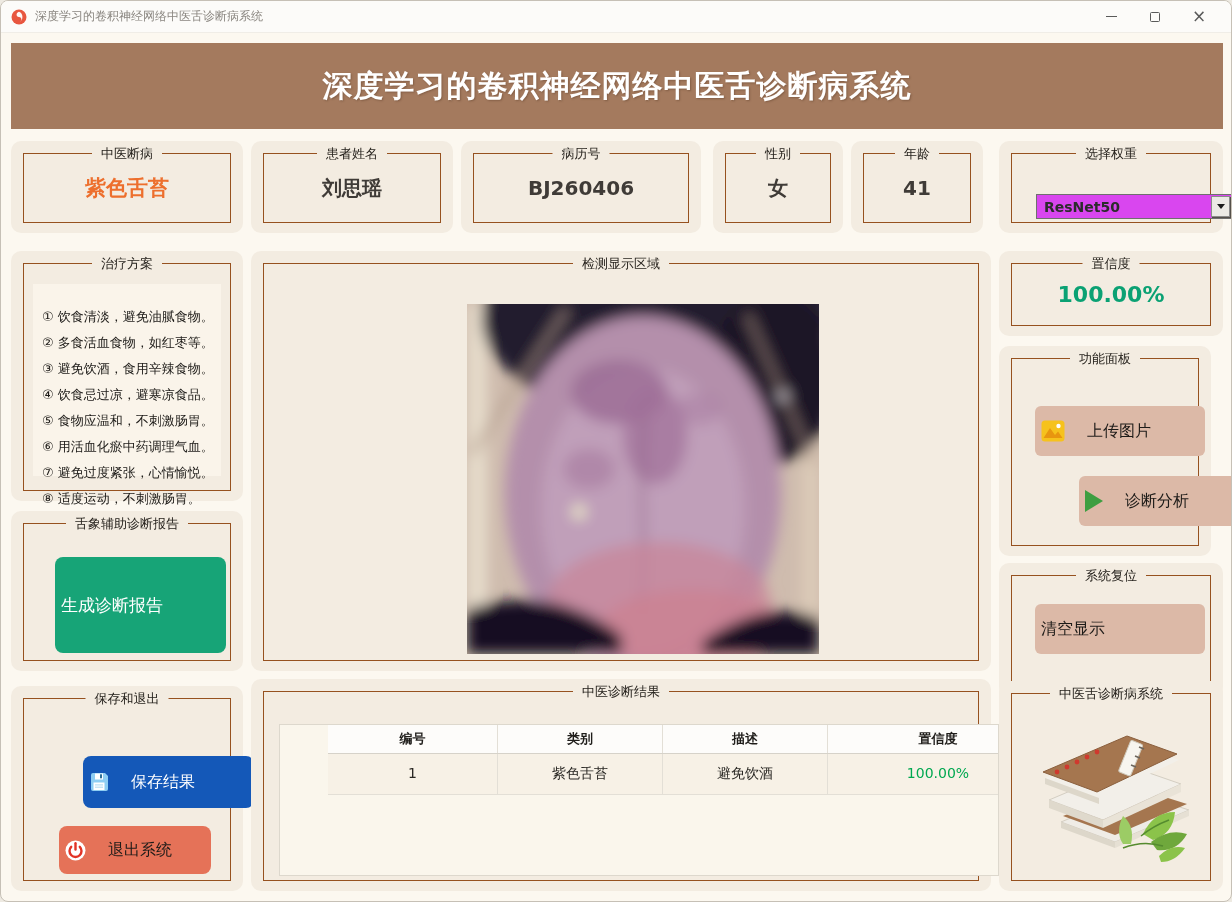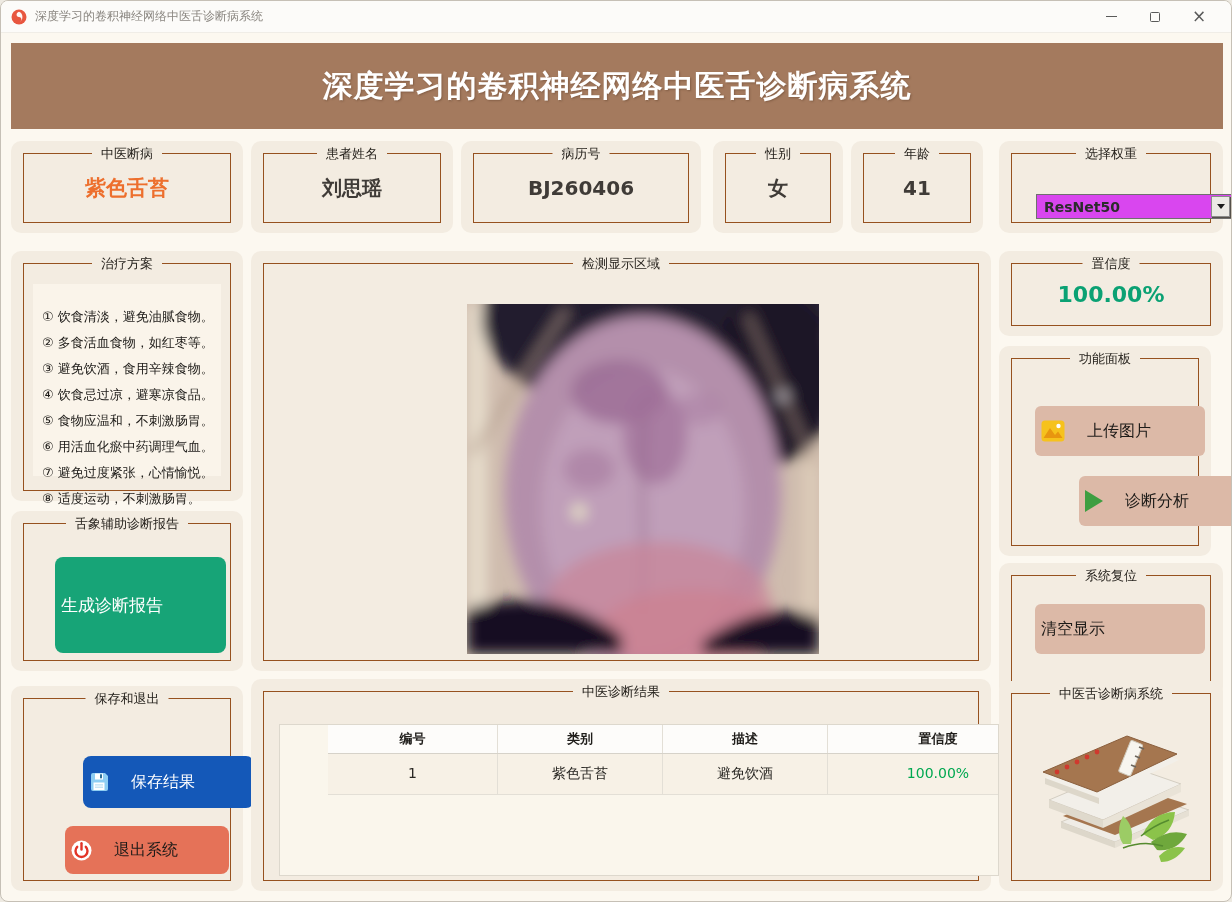--- a/index.html
+++ b/index.html
@@ -42,21 +42,21 @@
   .caret-down{width:0;height:0;border-left:4px solid transparent;border-right:4px solid transparent;border-top:5px solid #1c1c1c;}
   
   .treat-box{position:absolute;left:9px;right:9px;top:20px;bottom:14px;background:#faf4ea;
     padding:20px 4px 0 9px;}
   .treat-item{font-size:13px;color:#1d1b18;line-height:26px;white-space:nowrap;}
   
   .btn{position:absolute;display:flex;align-items:center;justify-content:flex-start;gap:22px;
     border:none;border-radius:8px;cursor:pointer;font-family:inherit;}
   .btn-report{left:31px;top:33px;width:171px;height:96px;background:#17a477;color:#ffffff;font-size:17px;}
   .btn-save{left:31px;top:57px;width:171px;height:52px;background:#1458b8;color:#ffffff;font-size:16px;margin-left:28px;}
-  .btn-exit{left:41px;top:127px;width:164px;height:48px;background:#e57258;color:#1d1b18;font-size:16px;}
+  .btn-exit{left:35px;top:127px;width:152px;height:48px;background:#e57258;color:#1d1b18;font-size:16px;}
   .btn-tan{background:#dcb9a7;color:#1d1b18;font-size:16px;border-radius:6px;}
   .btn-upload{left:23px;top:47px;width:170px;height:50px;}
   .btn-analyze{left:23px;top:117px;width:170px;height:50px;margin-left:44px;}
   .btn-clear{left:23px;top:28px;width:170px;height:50px;}
   .icon{display:inline-flex;flex:0 0 auto;}
   .play-tri{width:0;height:0;border-top:11px solid transparent;border-bottom:11px solid transparent;border-left:18px solid #3d9e41;}
   
   .tongue{position:absolute;left:203px;top:40px;width:352px;height:350px;overflow:hidden;}
   
   .tablewrap{position:absolute;left:15px;top:32px;width:720px;height:152px;background:#faf6ec;border:1px solid #ddd8cd;padding-left:48px;}

